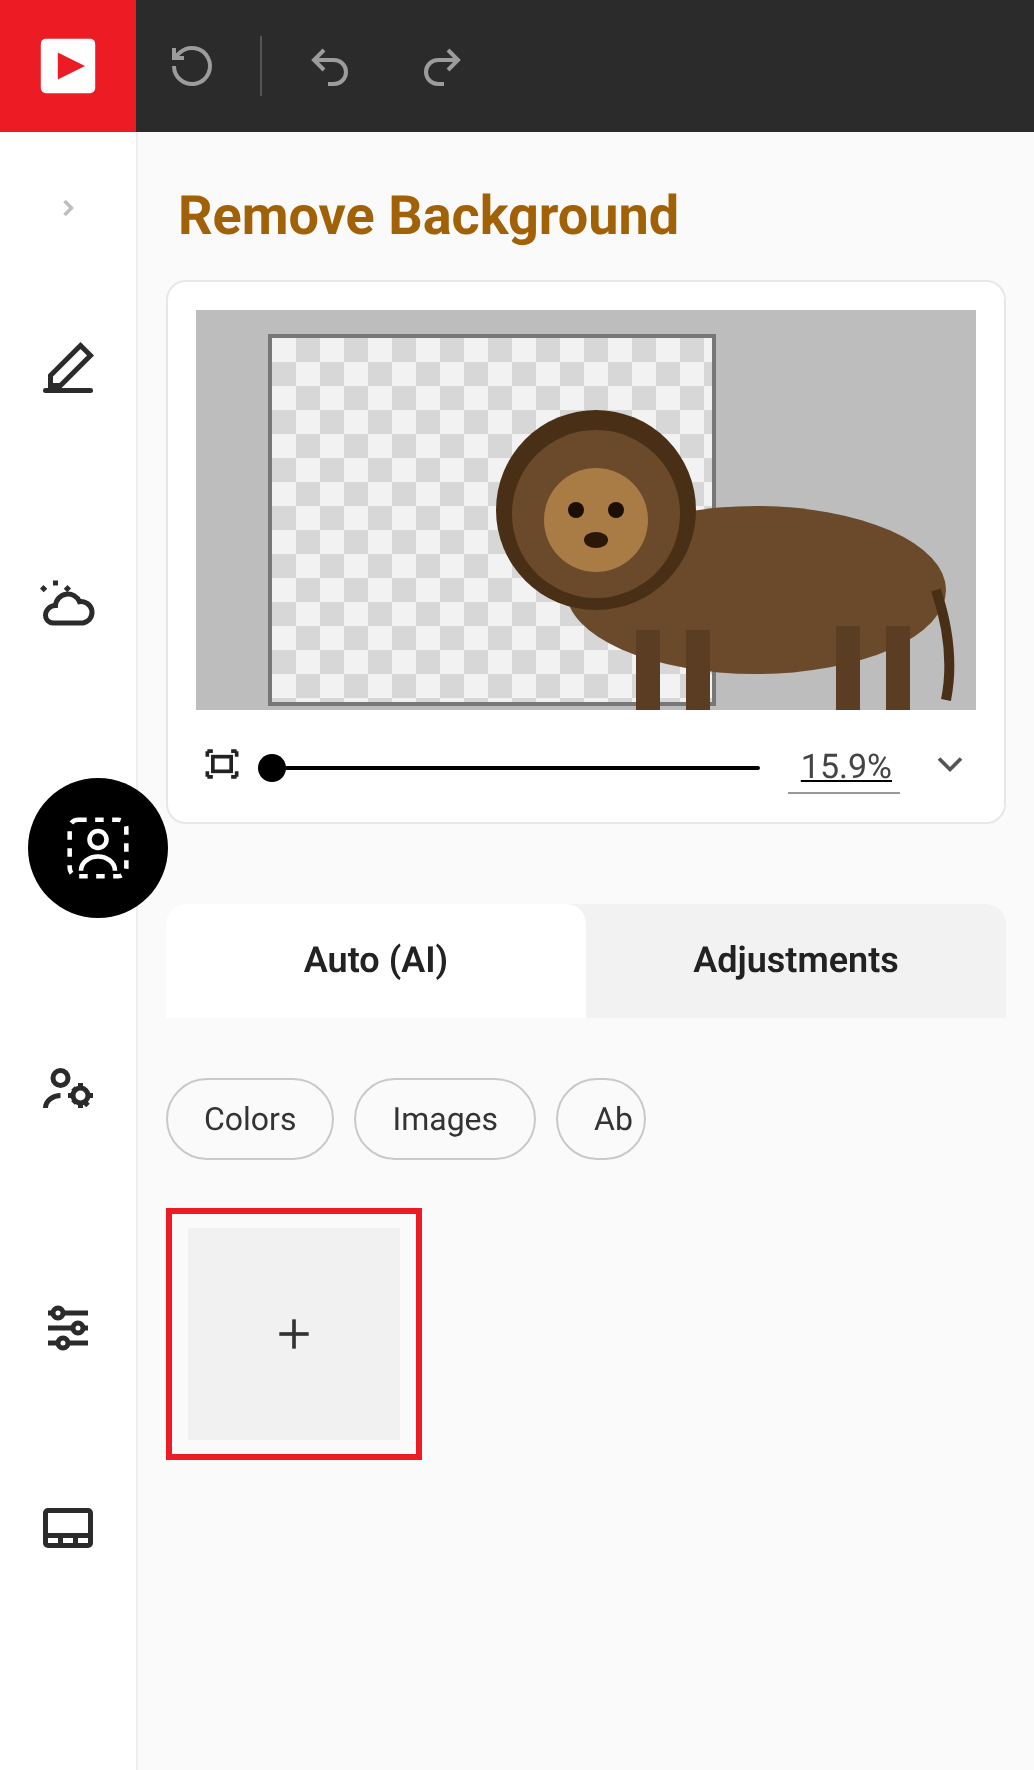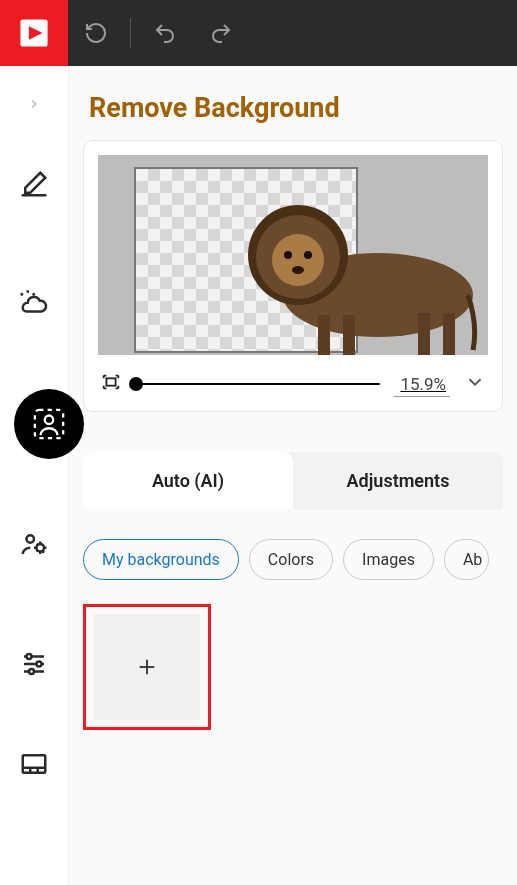--- a/index.html
+++ b/index.html
@@ -210,21 +210,20 @@
     </div>
 
     <div class="tabs-card">
       <div class="main-tabs">
         <div class="main-tab active">Auto (AI)</div>
         <div class="main-tab">Adjustments</div>
       </div>
     </div>
 
     <div class="chips-row">
-      <div class="chip active">My backgrounds</div>
       <div class="chip">Colors</div>
       <div class="chip">Images</div>
       <div class="chip cut">Ab</div>
     </div>
 
     <div class="tile-area">
       <div class="add-tile-wrap">
         <div class="add-tile">
           <svg viewBox="0 0 24 24" fill="none" stroke-width="2">
               <line x1="12" y1="4" x2="12" y2="20"></line>

